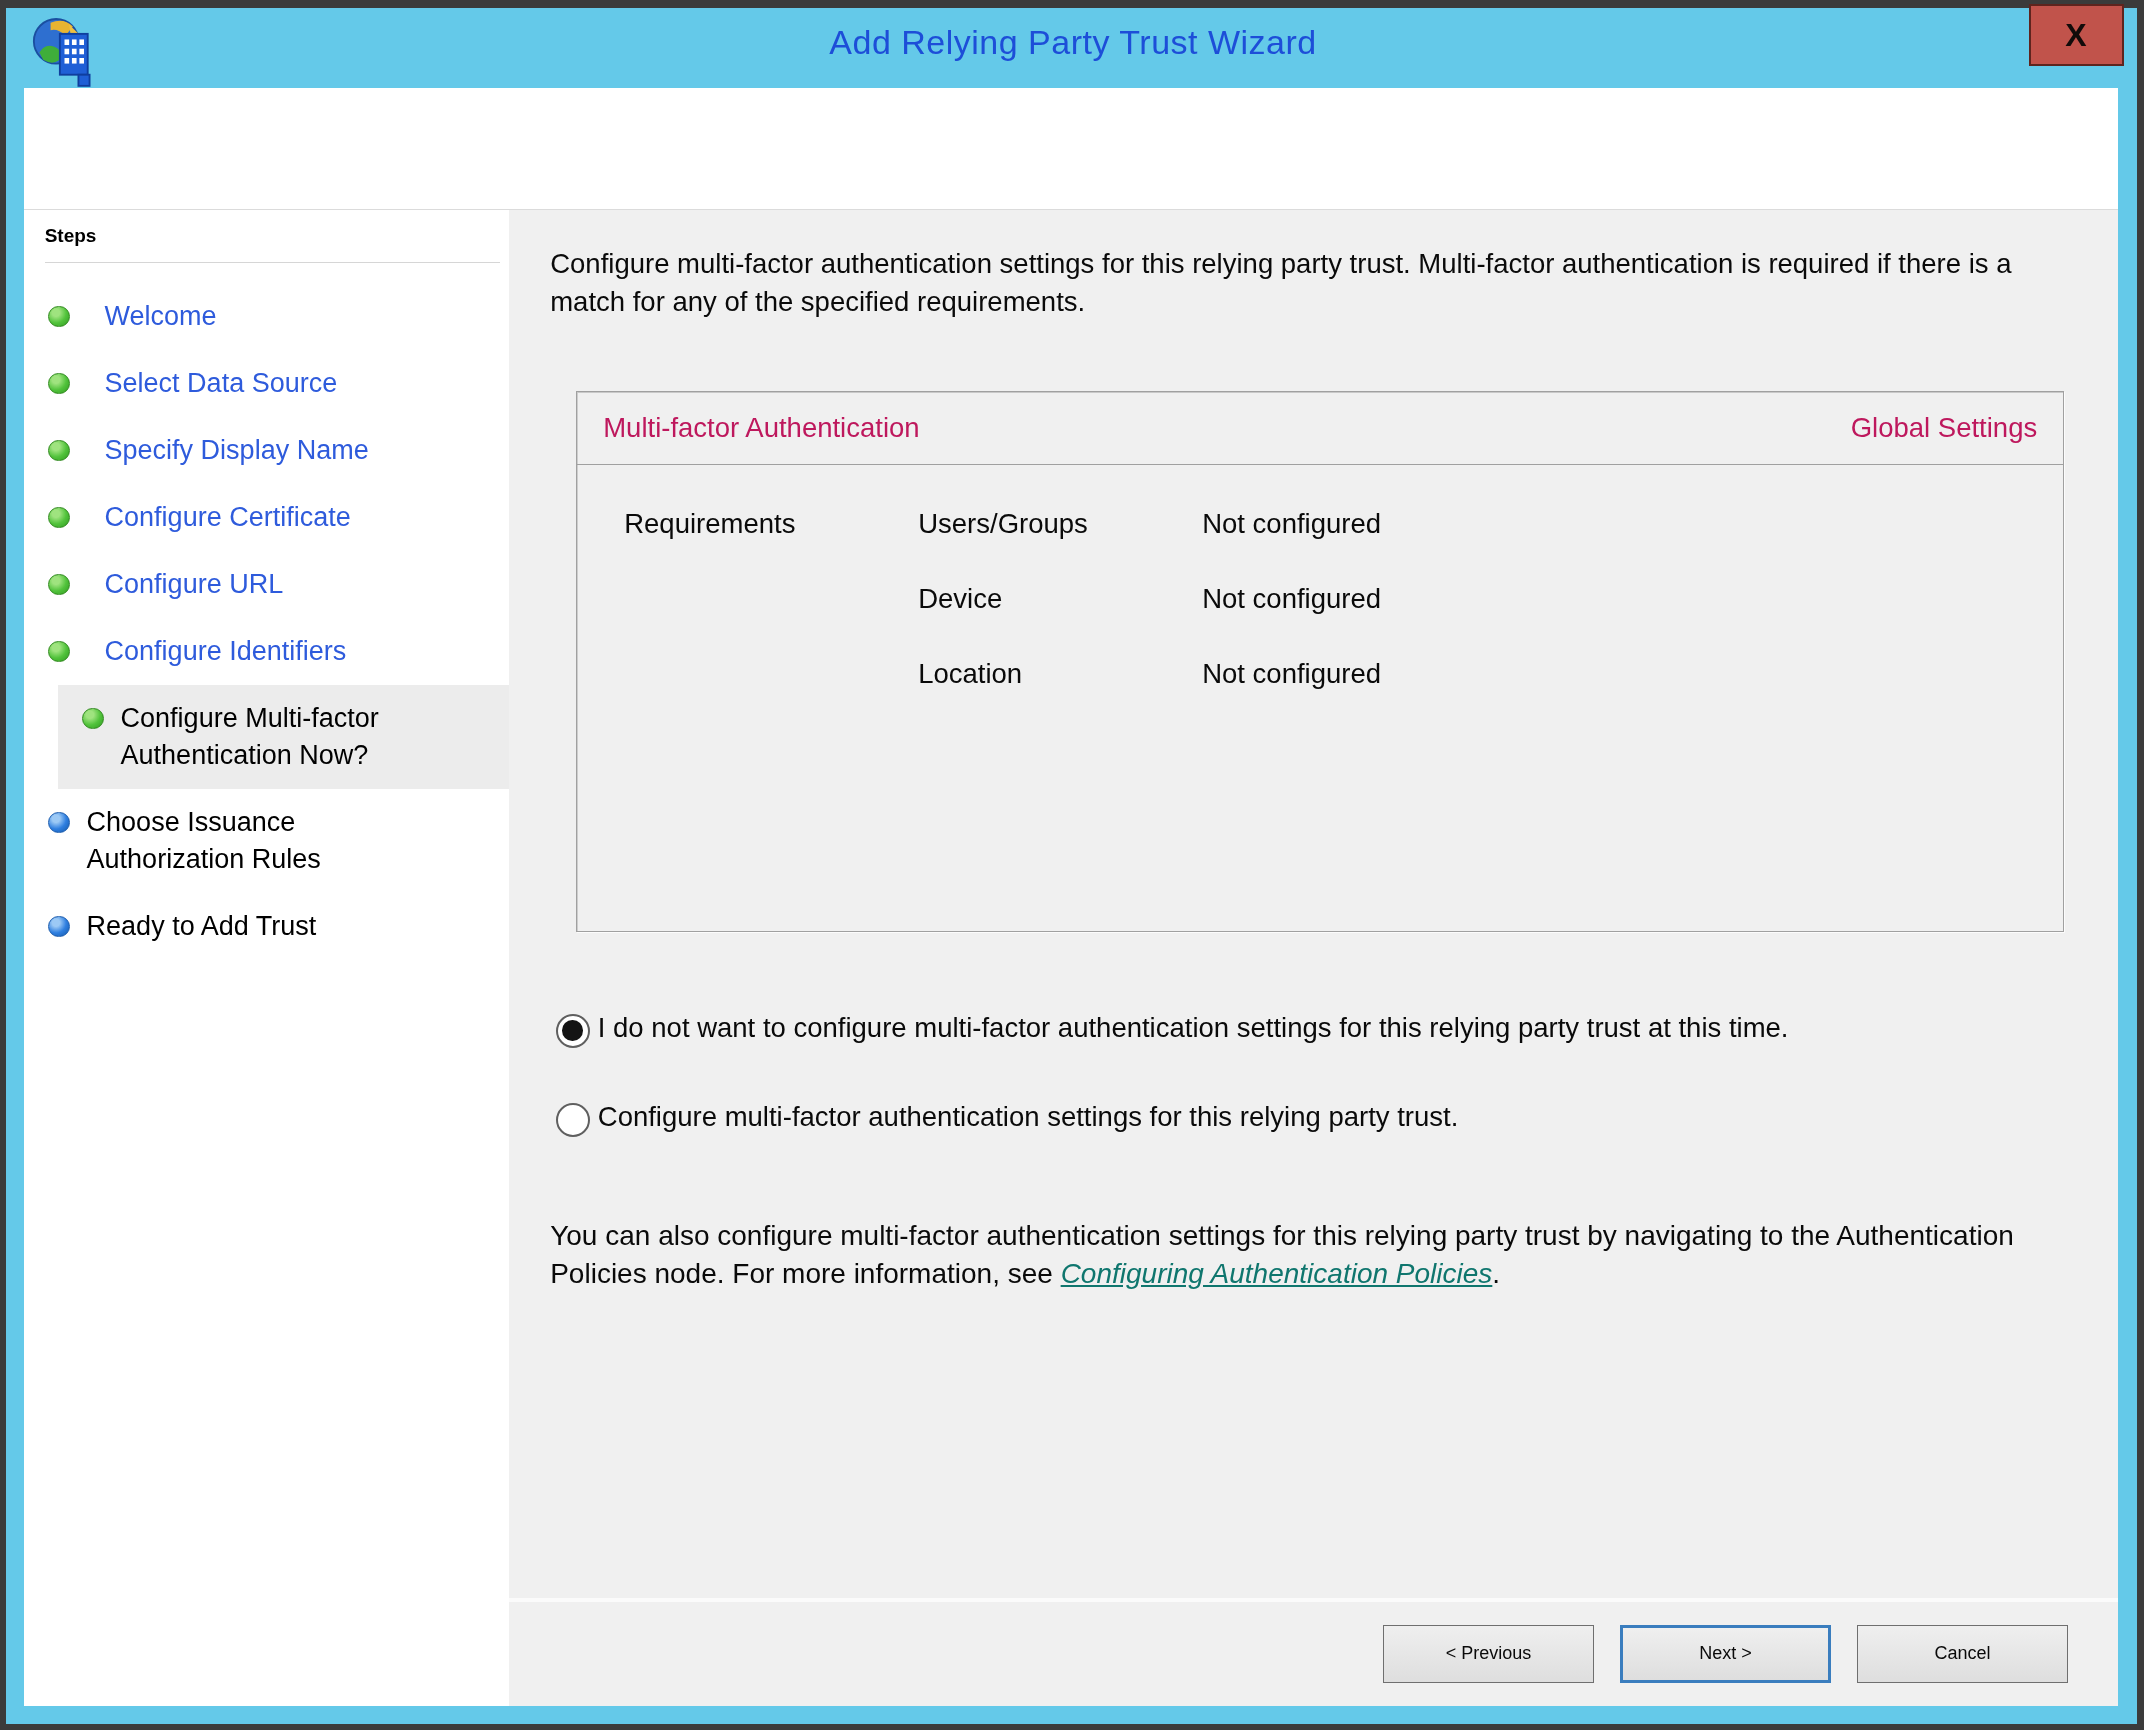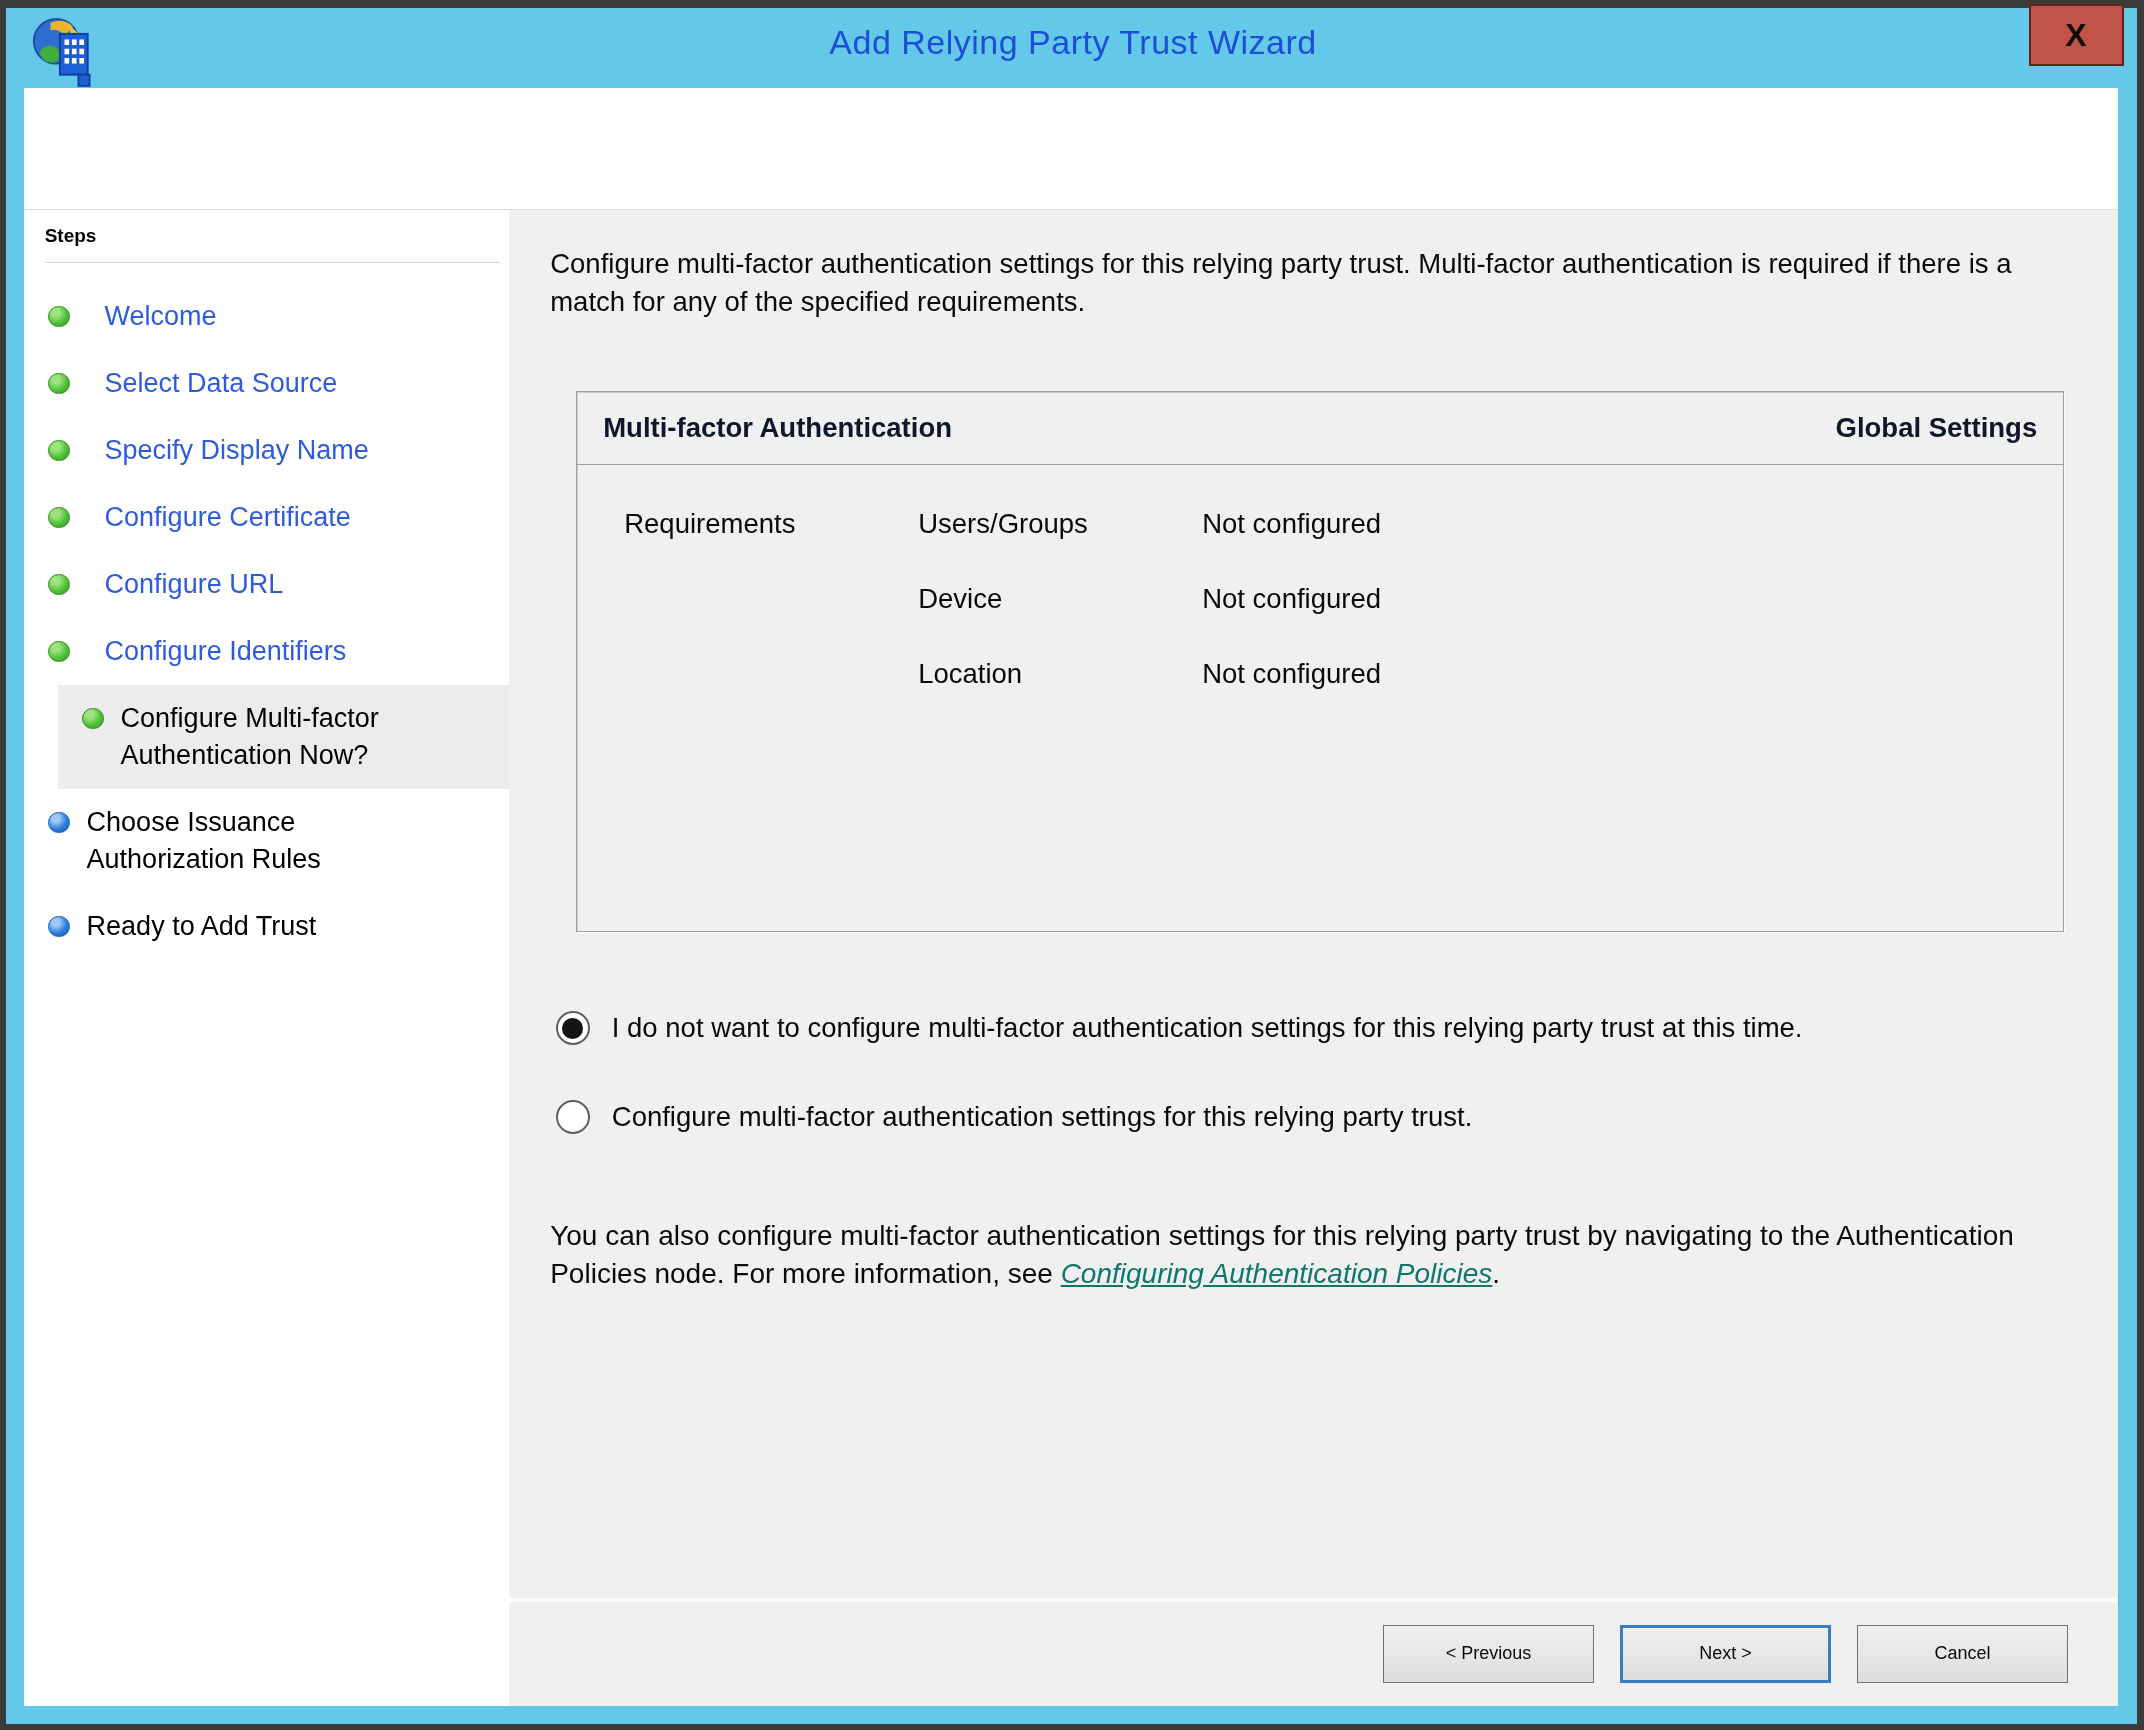--- a/index.html
+++ b/index.html
@@ -72,29 +72,29 @@
   .intro{
     margin:0;max-width:1543px;font-size:27.5px;line-height:38px;color:#0a0a0a;
   }
   .mfa-panel{
     margin:70px 0 0 26px;width:1488px;height:541px;box-sizing:border-box;
     border:1.9px solid #a0a0a0;box-shadow:0.9px 0.9px 0 #fdfdfd, inset 0.9px 0.9px 0 #c9c9c9;
   }
   .mfa-head{
     height:73px;border-bottom:1.9px solid #a0a0a0;box-sizing:border-box;
     display:flex;align-items:center;justify-content:space-between;
-    padding:0 26px;font-size:27.5px;color:#0f172a;font-weight:bold;
+    padding:0 26px;font-size:27.5px;color:#be185d;
   }
   .mfa-body{padding-top:43px;font-size:27.5px;color:#0a0a0a;}
   .mfa-row{display:flex;height:75px;align-items:flex-start;}
   .cell-group{width:294px;padding-left:47px;flex:none;}
   .cell-name{width:284px;flex:none;}
   .cell-val{flex:1;}
   
-  .radio-row{display:flex;gap:22px;align-items:center;margin:0 0 0 5.6px;cursor:pointer;}
+  .radio-row{display:flex;gap:8px;align-items:flex-end;margin:0 0 0 5.6px;cursor:pointer;}
   .radio-row.first{margin-top:75px;}
   .radio-row.second{margin-top:48px;}
   .radio{
     width:34px;height:34px;border:2.8px solid #5f5f5f;border-radius:50%;
     background:#fff;box-sizing:border-box;flex:none;position:relative;margin-top:2.8px;
   }
   .radio.checked::after{
     content:"";position:absolute;inset:4.7px;background:#141414;border-radius:50%;
   }
   .radio-label{font-size:27.5px;line-height:41px;color:#0a0a0a;}

